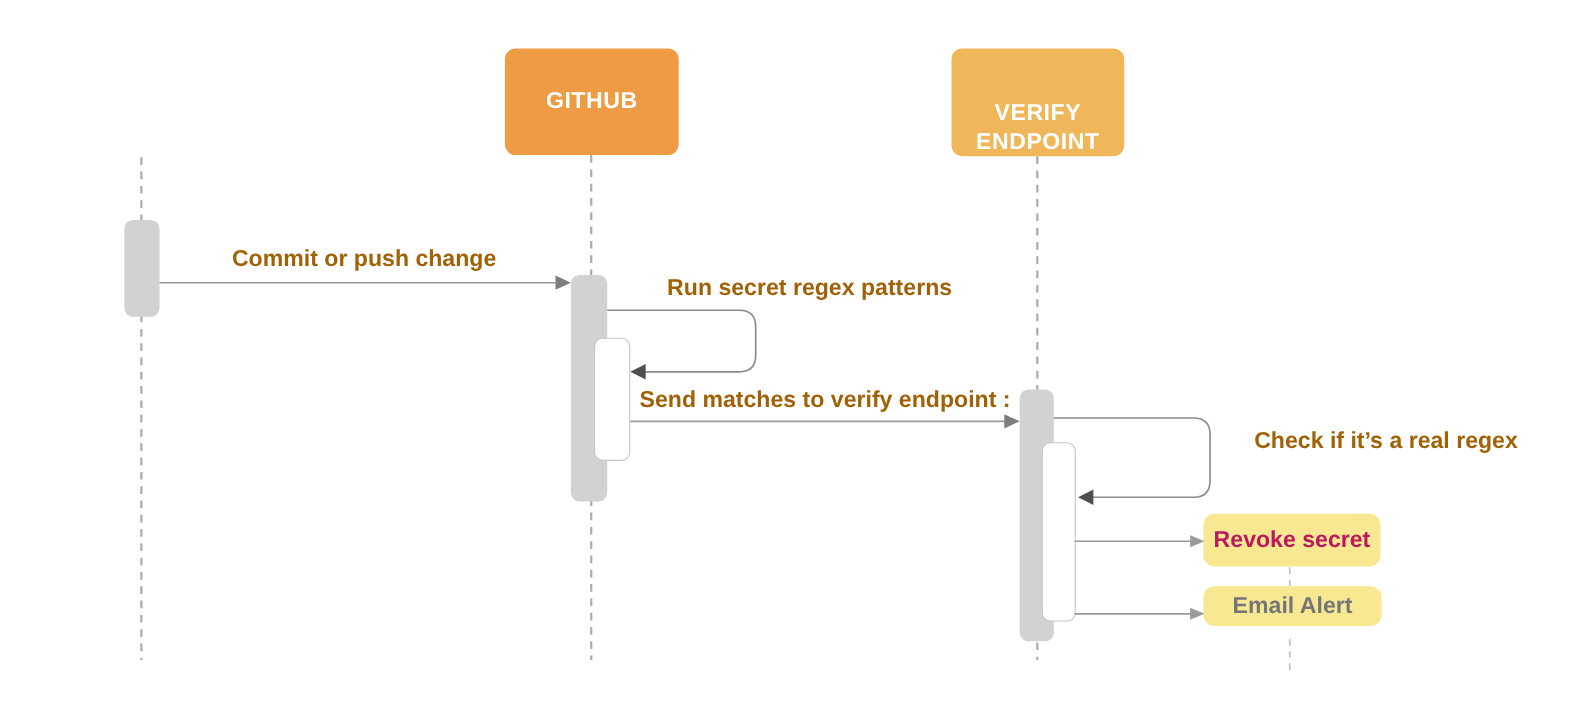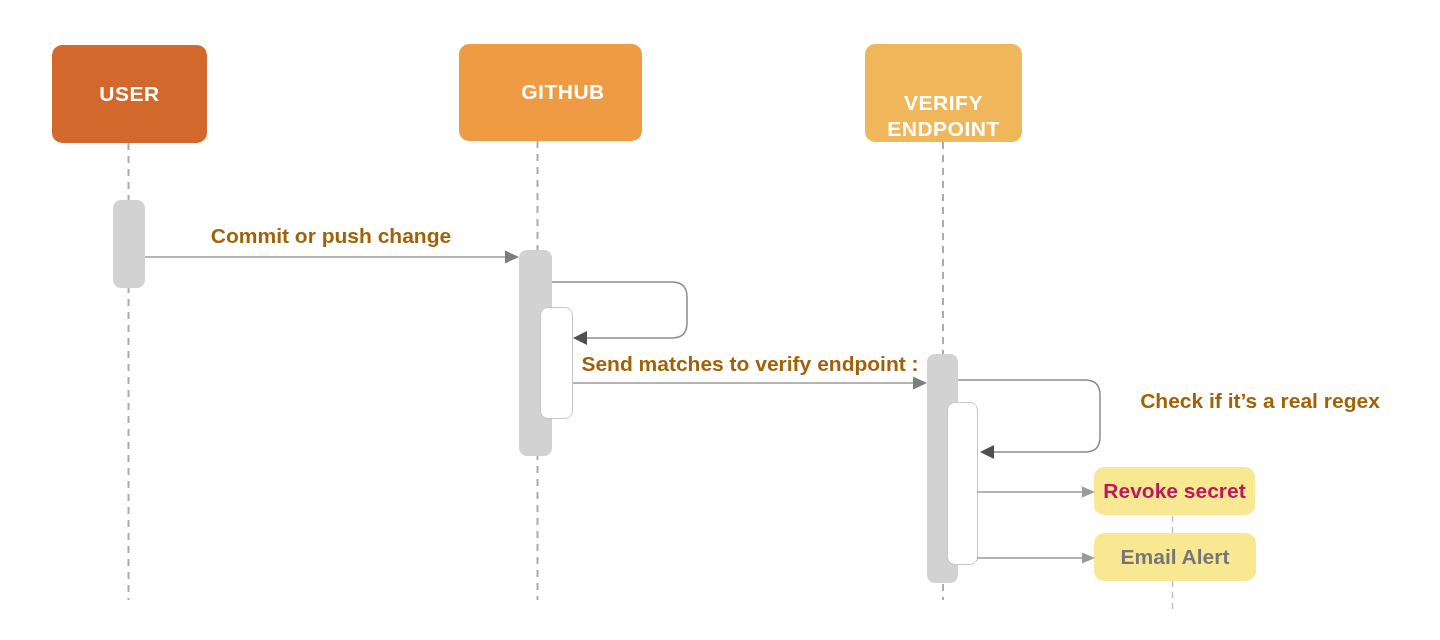--- a/index.html
+++ b/index.html
@@ -76,39 +76,36 @@
     position: absolute;
     border-radius: 10px;
     display: flex;
     align-items: center;
     justify-content: center;
     font-weight: bold;
     font-size: 21px;
     z-index: 2;
   }
   .outcome-revoke { left: 1094px; top: 467px; width: 161px; height: 48px; color: #be185d; }
-  .outcome-email  { left: 1094px; top: 533px; width: 162px; height: 48px; color: #767676; }
+  .outcome-email  { left: 1094px; top: 533px; width: 162px; height: 36px; color: #767676; }
 </style>
 </head>
 <body>
 
 <div class="canvas">
 
   <svg class="layer z1" viewBox="0 0 1440 640">
     <line x1="128.5" y1="143" x2="128.5" y2="600" stroke-width="2" stroke-dasharray="7 6" stroke="#ababab"></line>
     <line x1="537.5" y1="141" x2="537.5" y2="600" stroke-width="2" stroke-dasharray="7 6" stroke="#ababab"></line>
     <line x1="943" y1="142" x2="943" y2="600" stroke-width="2" stroke-dasharray="7 6" stroke="#ababab"></line>
     <line x1="1172.5" y1="516" x2="1172.5" y2="533" stroke-width="1.5" stroke-dasharray="6 5" stroke="#c0c0c0"></line>
     <line x1="1172.5" y1="581" x2="1172.5" y2="614" stroke-width="1.5" stroke-dasharray="6 5" stroke="#c0c0c0"></line>
   </svg>
 
-  <div class="actor-box actor-user" style="background: rgb(210, 104, 44);">
-    <span>USER</span>
-  </div>
-  <div class="actor-box actor-github" style="background: rgb(239, 155, 67); padding-left: 25px;">
+  <div class="actor-box actor-github" style="background: rgb(239, 155, 67);">
     <span>GITHUB</span>
   </div>
   <div class="actor-box actor-verify" style="background: rgb(240, 182, 90);">
     <span>VERIFY ENDPOINT</span>
   </div>
 
   <div class="activation act-user" style="background: rgb(210, 210, 210);"></div>
   <div class="activation act-github" style="background: rgb(210, 210, 210);"></div>
   <div class="activation act-verify" style="background: rgb(210, 210, 210);"></div>
   <div class="nested nested-github"></div>
@@ -129,20 +126,21 @@
     <polygon points="980,452 994,445 994,459" fill="#4f4f4f"></polygon>
 
     <line x1="977" y1="492" x2="1083" y2="492" stroke-width="1.5" stroke="#9b9b9b"></line>
     <polygon points="1095,492 1082,486.5 1082,497.5" fill="#9a9a9a"></polygon>
 
     <line x1="977" y1="558" x2="1083" y2="558" stroke-width="1.5" stroke="#9b9b9b"></line>
     <polygon points="1095,558 1082,552.5 1082,563.5" fill="#9a9a9a"></polygon>
   </svg>
 
   <div class="msg-label lbl-commit">Commit or push change</div>
+  <div class="msg-label lbl-run">Run secret regex patterns</div>
   <div class="msg-label lbl-send">Send matches to verify endpoint :</div>
   <div class="msg-label lbl-check">Check if it’s a real regex</div>
 
   <div class="outcome-box outcome-revoke" style="background: rgb(249, 232, 146);">
     <span>Revoke secret</span>
   </div>
   <div class="outcome-box outcome-email" style="background: rgb(249, 232, 146);">
     <span>Email Alert</span>
   </div>
 

